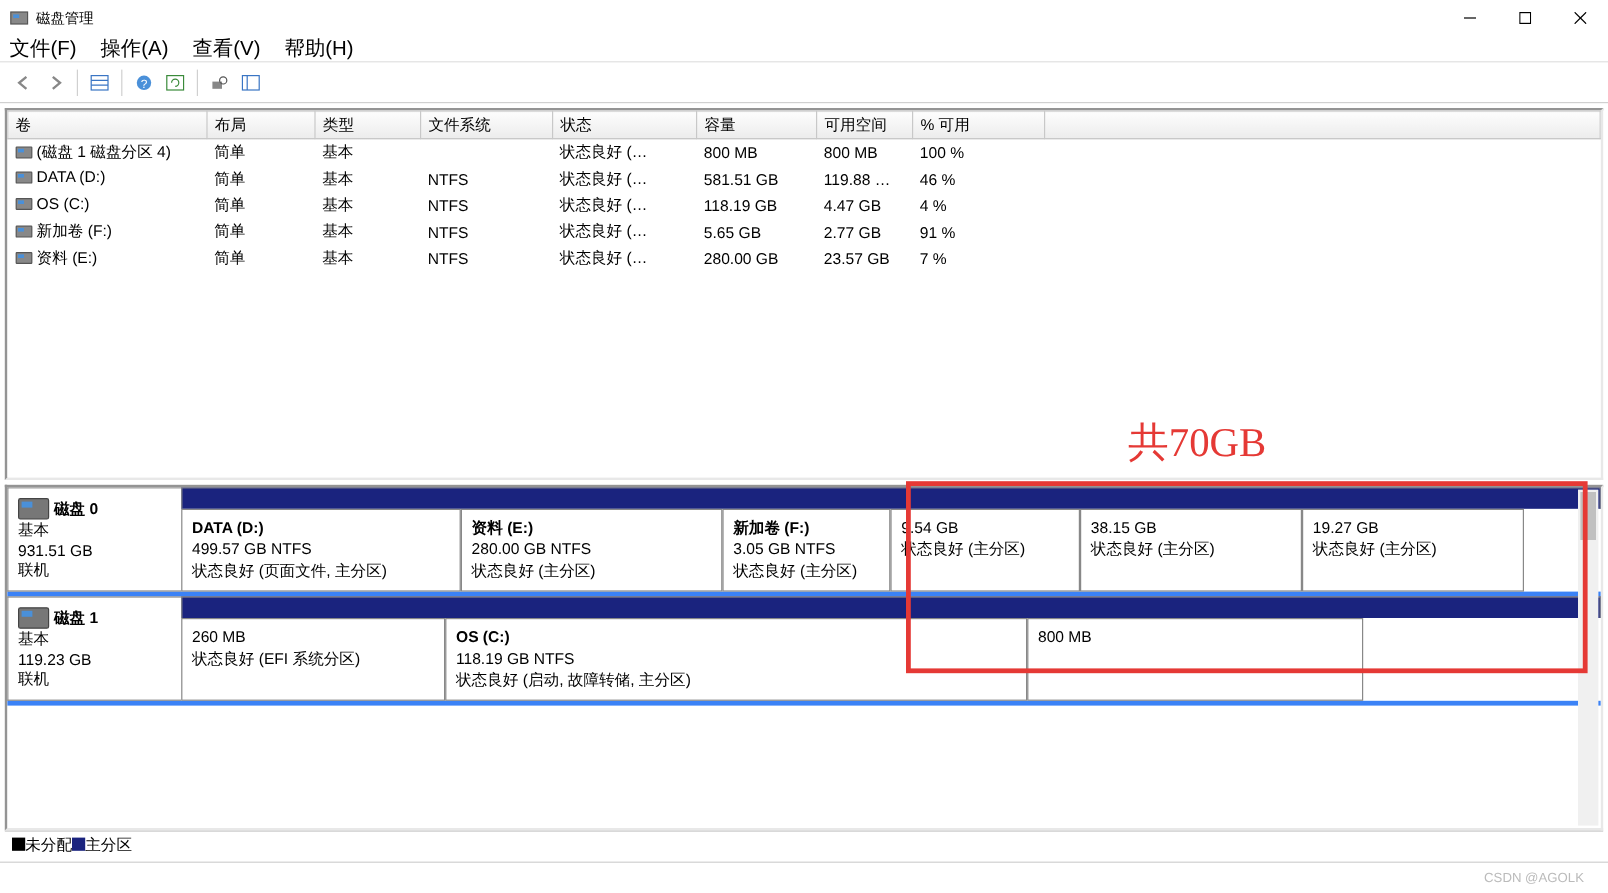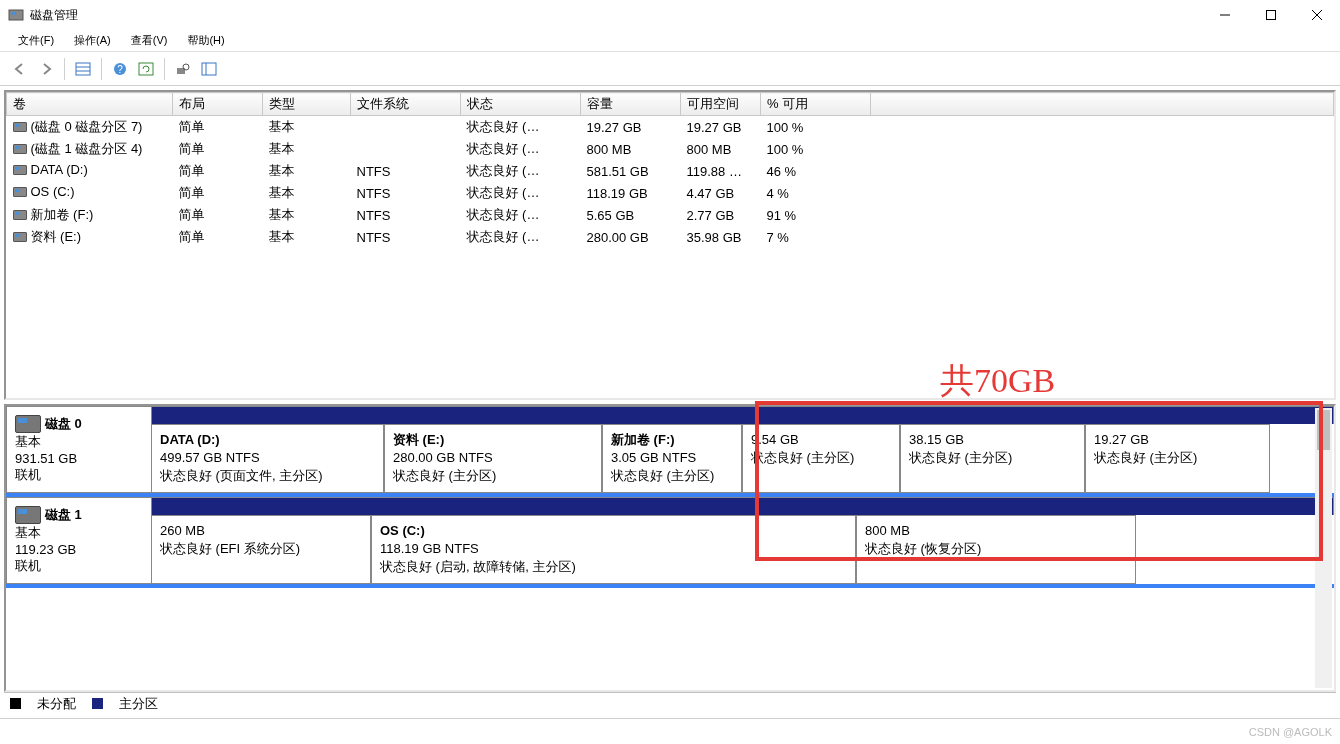--- a/index.html
+++ b/index.html
@@ -2,21 +2,21 @@
 <html><head>
 <meta charset="utf-8">
 <style>
 * { box-sizing: border-box; margin: 0; padding: 0; }
 body { font-family: "Microsoft YaHei", "Segoe UI", sans-serif; font-size: 13px; background: #fff; color: #000; width: 1340px; height: 744px; overflow: hidden; position: relative; }
 .titlebar { height: 30px; display: flex; align-items: center; padding: 0 0 0 8px; }
 .titlebar .app-icon { width: 16px; height: 16px; margin-right: 6px; display:inline-block; }
 .titlebar .title { font-size: 12px; }
 .win-controls { margin-left: auto; display: flex; }
 .win-controls .btn { width: 46px; height: 30px; display: flex; align-items: center; justify-content: center; font-family: sans-serif; }
-.menubar { height: 22px; display: flex; align-items: center; padding: 0 18px; font-size: 11px; border-bottom: 1px solid #e0e0e0; }
+.menubar { height: 22px; display: flex; align-items: center; padding: 0 8px; font-size: 17px; border-bottom: 1px solid #e0e0e0; }
 .menubar span { margin-right: 20px; }
 .toolbar { height: 34px; display: flex; align-items: center; padding: 4px 8px; gap: 2px; border-bottom: 1px solid #d0d0d0; }
 .tb-btn { width: 24px; height: 24px; display: flex; align-items: center; justify-content: center; border: 1px solid transparent; }
 .tb-sep { width: 1px; height: 22px; background: #d0d0d0; margin: 0 4px; }
 .content { padding: 4px; height: calc(744px - 30px - 22px - 34px - 26px); display: flex; flex-direction: column; }
 .pane { border: 2px inset #e8e8e8; }
 .vol-pane { flex: 0 0 310px; overflow: hidden; position: relative; }
 .vol-table { width: 100%; border-collapse: collapse; }
 .vol-table th { background: linear-gradient(#fdfdfd,#ececec); border: 1px solid #c8c8c8; text-align: left; padding: 2px 6px; font-weight: normal; font-size: 13px; height: 22px; }
 .vol-table td { padding: 2px 6px; font-size: 13px; white-space: nowrap; }
@@ -27,27 +27,27 @@
 .disk-row { display: flex; border-bottom: 4px solid #3b82f6; }
 .disk-info { width: 145px; padding: 8px; border: 1px solid #888; border-right:none; }
 .disk-info .hdr { display:flex; align-items:center; gap:4px; font-weight:bold;}
 .hd-icon{width:26px;height:18px;background:#777;border:1px solid #444;position:relative;display:inline-block;border-radius:2px;}
 .hd-icon::after{content:"";position:absolute;left:2px;top:2px;width:9px;height:5px;background:#4a90d9;}
 .disk-parts { flex:1; display:flex; flex-direction:column;}
 .stripe { height: 18px; background: #1a237e; border:1px solid #888; border-bottom:none;}
 .part-row { display:flex; flex:1;}
 .part { border:1px solid #888; padding:6px 8px; font-size:13px; line-height:1.4; overflow:hidden;}
 .part .pname { font-weight:bold;}
-.legend-bar { height: 22px; border-top:1px solid #c0c0c0; display:flex; align-items:center; padding:0 6px; font-size:13px; gap:16px;}
+.legend-bar { height: 22px; border-top:1px solid #c0c0c0; display:flex; align-items:center; padding:0 6px; font-size:13px; gap:0;}
 .sq{width:11px;height:11px;display:inline-block;}
 .sq.black{background:#000;}
 .sq.navy{background:#1a237e;}
 .annotation { position:absolute; color:#e53935; font-size:34px; font-family:"Microsoft YaHei"; pointer-events:none;}
 .red-box { position:absolute; border:4px solid #e53935; pointer-events:none;}
-.statusbar { height:26px; border-top:1px solid #d0d0d0; display:flex; align-items:center; justify-content:flex-end; padding:0 8px; color:#bbb; font-size:11px;}
+.statusbar { height:26px; border-top:1px solid #d0d0d0; display:flex; align-items:center; justify-content:flex-end; padding:0 20px; color:#bbb; font-size:11px;}
 .scroll-stub { position:absolute; right:2px; top:2px; bottom:2px; width:17px; background:#f0f0f0;}
 .scroll-stub .thumb{position:absolute;top:2px;left:2px;right:2px;height:40px;background:#c0c0c0;}
 </style>
 </head>
 <body>
 
 <div class="titlebar">
   <span class="app-icon">
     <svg width="16" height="16">
         <rect x="1" y="3" width="14" height="10" fill="#888" stroke="#555"></rect>
@@ -143,34 +143,20 @@
           <th style="width:100px">容量</th>
           <th style="width:80px">可用空间</th>
           <th style="width:110px">% 可用</th>
           <th></th>
         </tr>
       </thead>
       <tbody id="vol-tbody">
           <tr>
             <td class="first">
               <span class="disk-mini-icon"></span>
-              <span>(磁盘 0 磁盘分区 7)</span>
-            </td>
-            <td>简单</td>
-            <td>基本</td>
-            <td></td>
-            <td>状态良好 (…</td>
-            <td>19.27 GB</td>
-            <td>19.27 GB</td>
-            <td>100 %</td>
-            <td></td>
-          </tr>
-          <tr>
-            <td class="first">
-              <span class="disk-mini-icon"></span>
               <span>(磁盘 1 磁盘分区 4)</span>
             </td>
             <td>简单</td>
             <td>基本</td>
             <td></td>
             <td>状态良好 (…</td>
             <td>800 MB</td>
             <td>800 MB</td>
             <td>100 %</td>
             <td></td>
@@ -220,21 +206,21 @@
           <tr>
             <td class="first">
               <span class="disk-mini-icon"></span>
               <span>资料 (E:)</span>
             </td>
             <td>简单</td>
             <td>基本</td>
             <td>NTFS</td>
             <td>状态良好 (…</td>
             <td>280.00 GB</td>
-            <td>35.98 GB</td>
+            <td>23.57 GB</td>
             <td>7 %</td>
             <td></td>
           </tr>
         </tbody>
     </table>
   </div>
 
   <div class="pane graphic-pane" id="graphic-pane" style="position: relative;">
 
   <div class="disk-row">
@@ -297,36 +283,35 @@
               <div>260 MB</div>
               <div>状态良好 (EFI 系统分区)</div>
             </div>
             <div class="part" style="width:485px">
               <div class="pname">OS  (C:)</div>
               <div>118.19 GB NTFS</div>
               <div>状态良好 (启动, 故障转储, 主分区)</div>
             </div>
             <div class="part" style="width:280px">
               <div>800 MB</div>
-              <div>状态良好 (恢复分区)</div>
             </div>
           </div>
         </div>
       </div>
       <div class="scroll-stub">
         <div class="thumb"></div>
       </div>
     </div>
 
   <div class="legend-bar">
     <span class="sq black"></span>
     <span>未分配</span>
     <span class="sq navy"></span>
     <span>主分区</span>
   </div>
 
-<div class="annotation" style="top: 272px; right: 230px; left: 940px;">共70GB</div>
+<div class="annotation" style="top: 260px; right: 230px; left: 940px;">共70GB</div>
     <div class="red-box" style="top: 315px; left: 755px; width: 568px; height: 160px;"></div>
   </div>
 
 <div class="statusbar">
   <span>CSDN @AGOLK</span>
 </div>
 
 </body></html>

